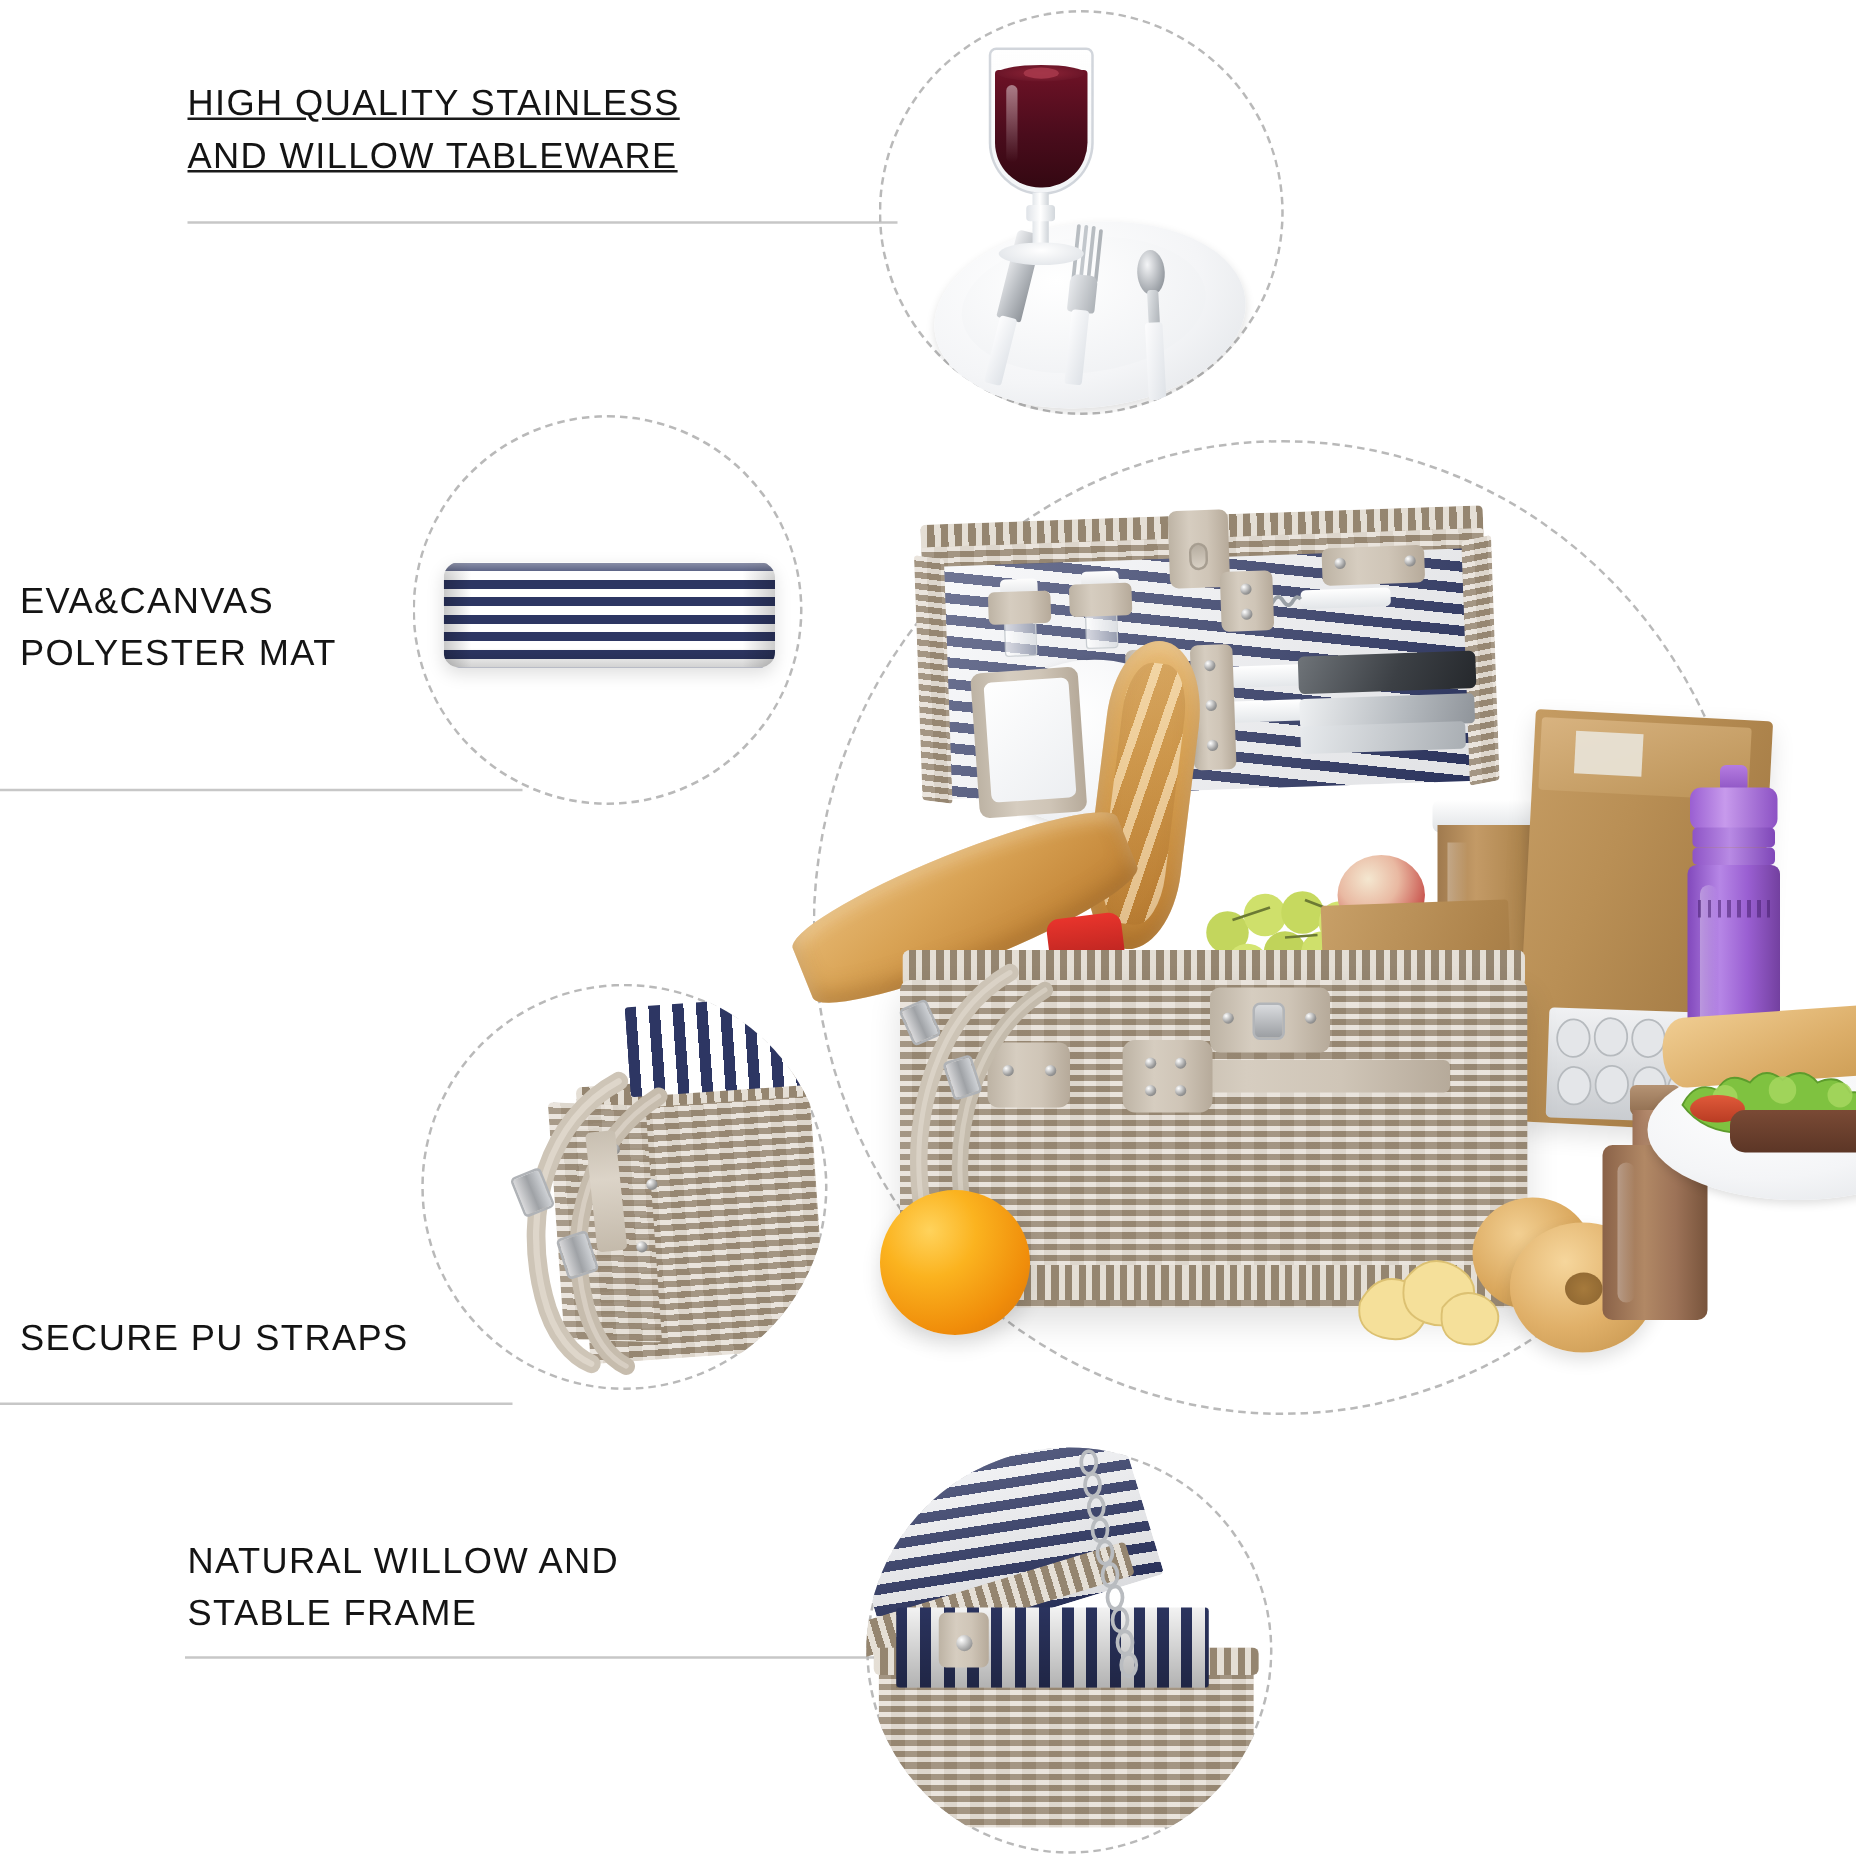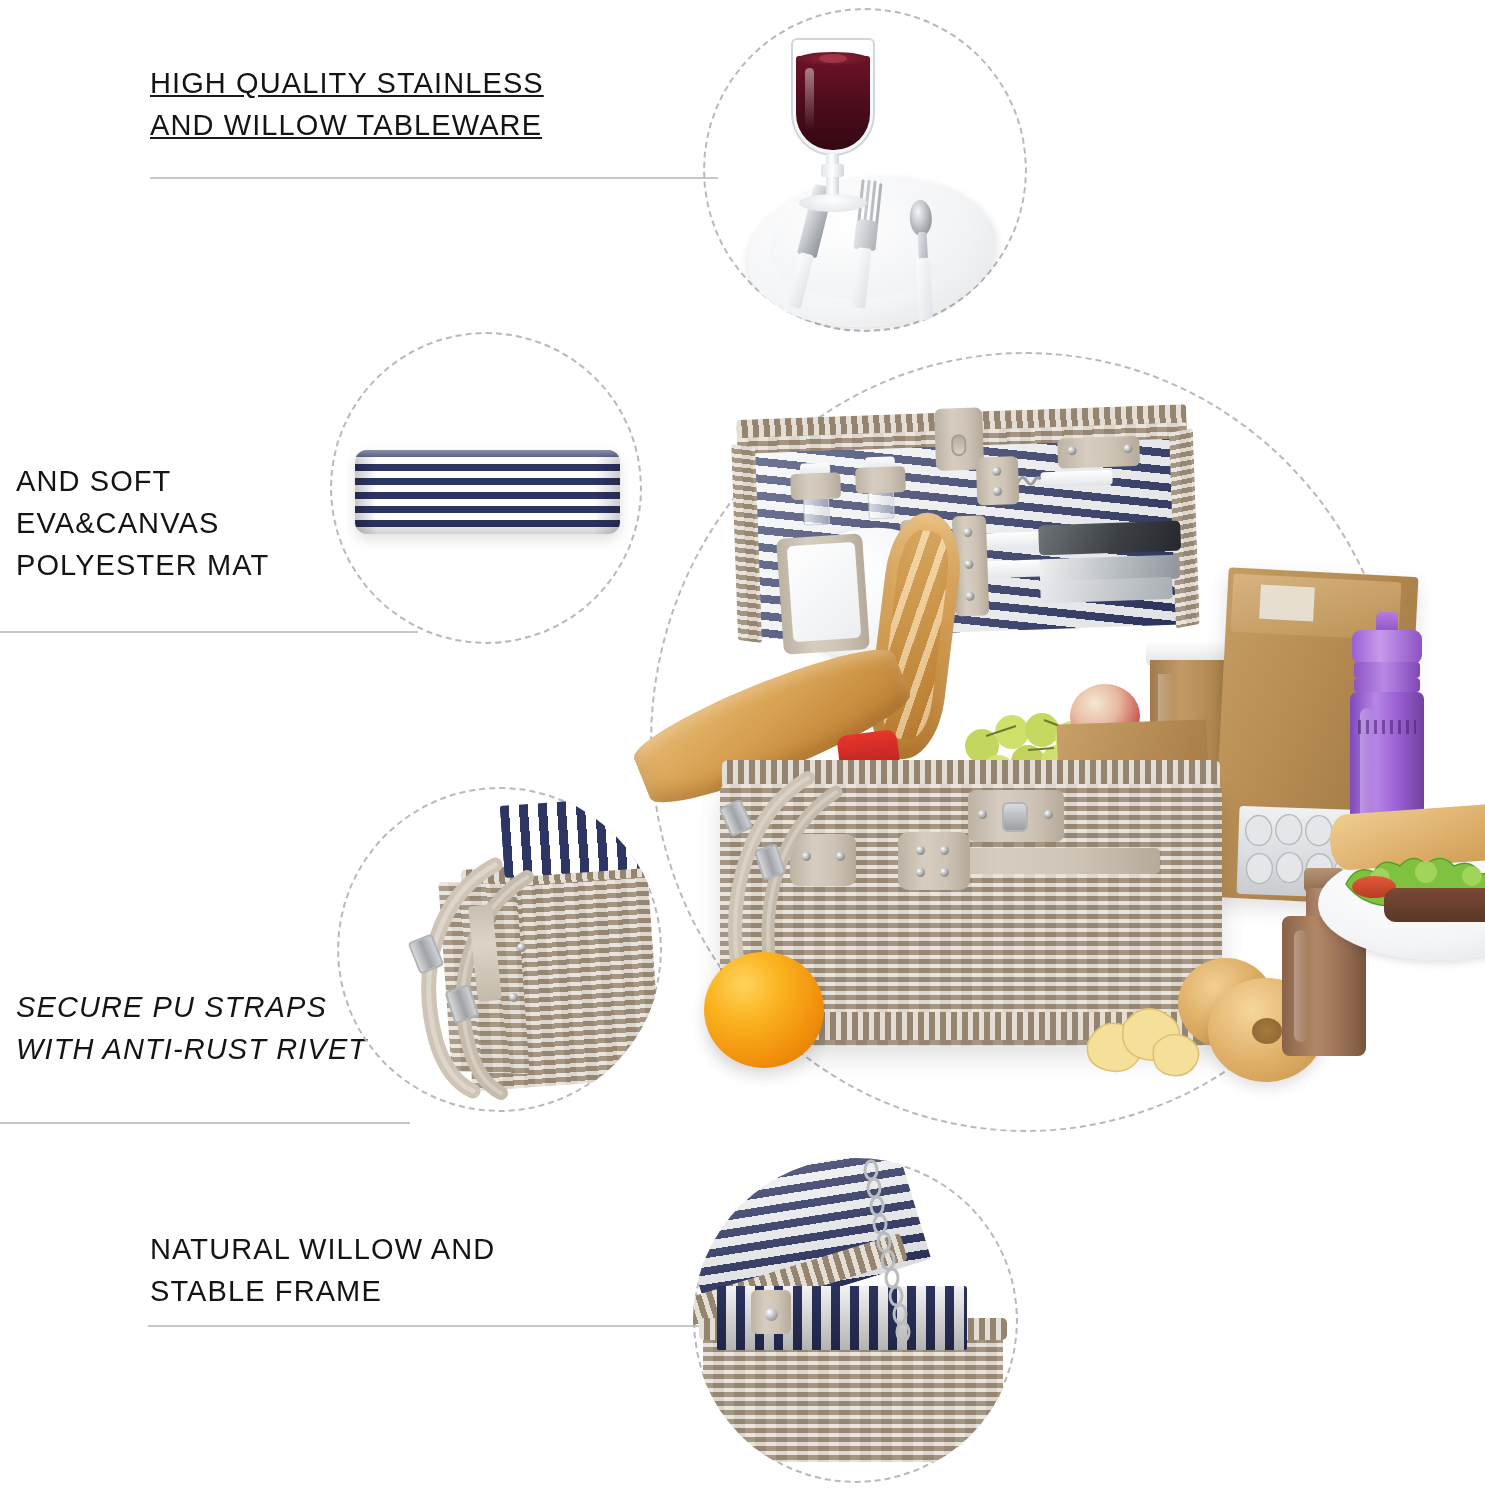--- a/index.html
+++ b/index.html
@@ -197,21 +197,20 @@
       <div style="position:absolute;left:30px;top:126px;width:23px;height:13px;
                   background:linear-gradient(to right,#dfe3e8,#ffffff,#d2d7dc);border-radius:3px;"></div>
 
       <div style="position:absolute;left:8px;top:156px;width:68px;height:18px;
                   background:radial-gradient(ellipse at 50% 35%,#ffffff,#dbdfe4);
                   border-radius:50%;"></div>
     </div>
   </div>
 
   <div class="feature-label" style="left:16px;top:460px;">
-    <div class="line">AND SOFT</div>
     <div class="line">EVA&amp;CANVAS</div>
     <div class="line">POLYESTER MAT</div>
   </div>
   <div class="leader" style="left:0px;top:631px;width:418px;"></div>
 
   <div class="callout" style="left:330px;top:332px;width:312px;height:312px;"></div>
 
   <div class="callout-clip" style="left:330px;top:332px;width:312px;height:312px;">
     <div class="art" style="left:25px;top:118px;width:265px;height:84px;border-radius:12px;overflow:hidden;
                 box-shadow:0 5px 14px rgba(0,0,0,.13);">
@@ -221,23 +220,22 @@
                   background:linear-gradient(to right,rgba(0,0,0,.22),rgba(0,0,0,0));"></div>
       <div style="position:absolute;right:0;top:0;width:26px;height:100%;
                   background:linear-gradient(to left,rgba(0,0,0,.20),rgba(0,0,0,0));"></div>
       <div style="position:absolute;left:0;top:0;width:100%;height:14px;
                   background:linear-gradient(to bottom,rgba(255,255,255,.45),rgba(255,255,255,0));"></div>
       <div style="position:absolute;left:0;bottom:0;width:100%;height:16px;
                   background:linear-gradient(to top,rgba(0,0,0,.18),rgba(0,0,0,0));"></div>
     </div>
   </div>
 
-  <div class="feature-label" style="left:16px;top:986px;font-style:italic;">
+  <div class="feature-label" style="left:16px;top:1050px;">
     <div class="line">SECURE PU STRAPS</div>
-    <div class="line">WITH ANTI-RUST RIVET</div>
   </div>
   <div class="leader" style="left:0px;top:1122px;width:410px;"></div>
 
   <div class="callout" style="left:337px;top:787px;width:325px;height:325px;"></div>
 
   <div class="callout-clip" style="left:337px;top:787px;width:325px;height:325px;">
 
     <div class="art wicker" style="left:128px;top:88px;width:190px;height:210px;
                 border-radius:6px;transform:rotate(-4deg);"></div>
 

